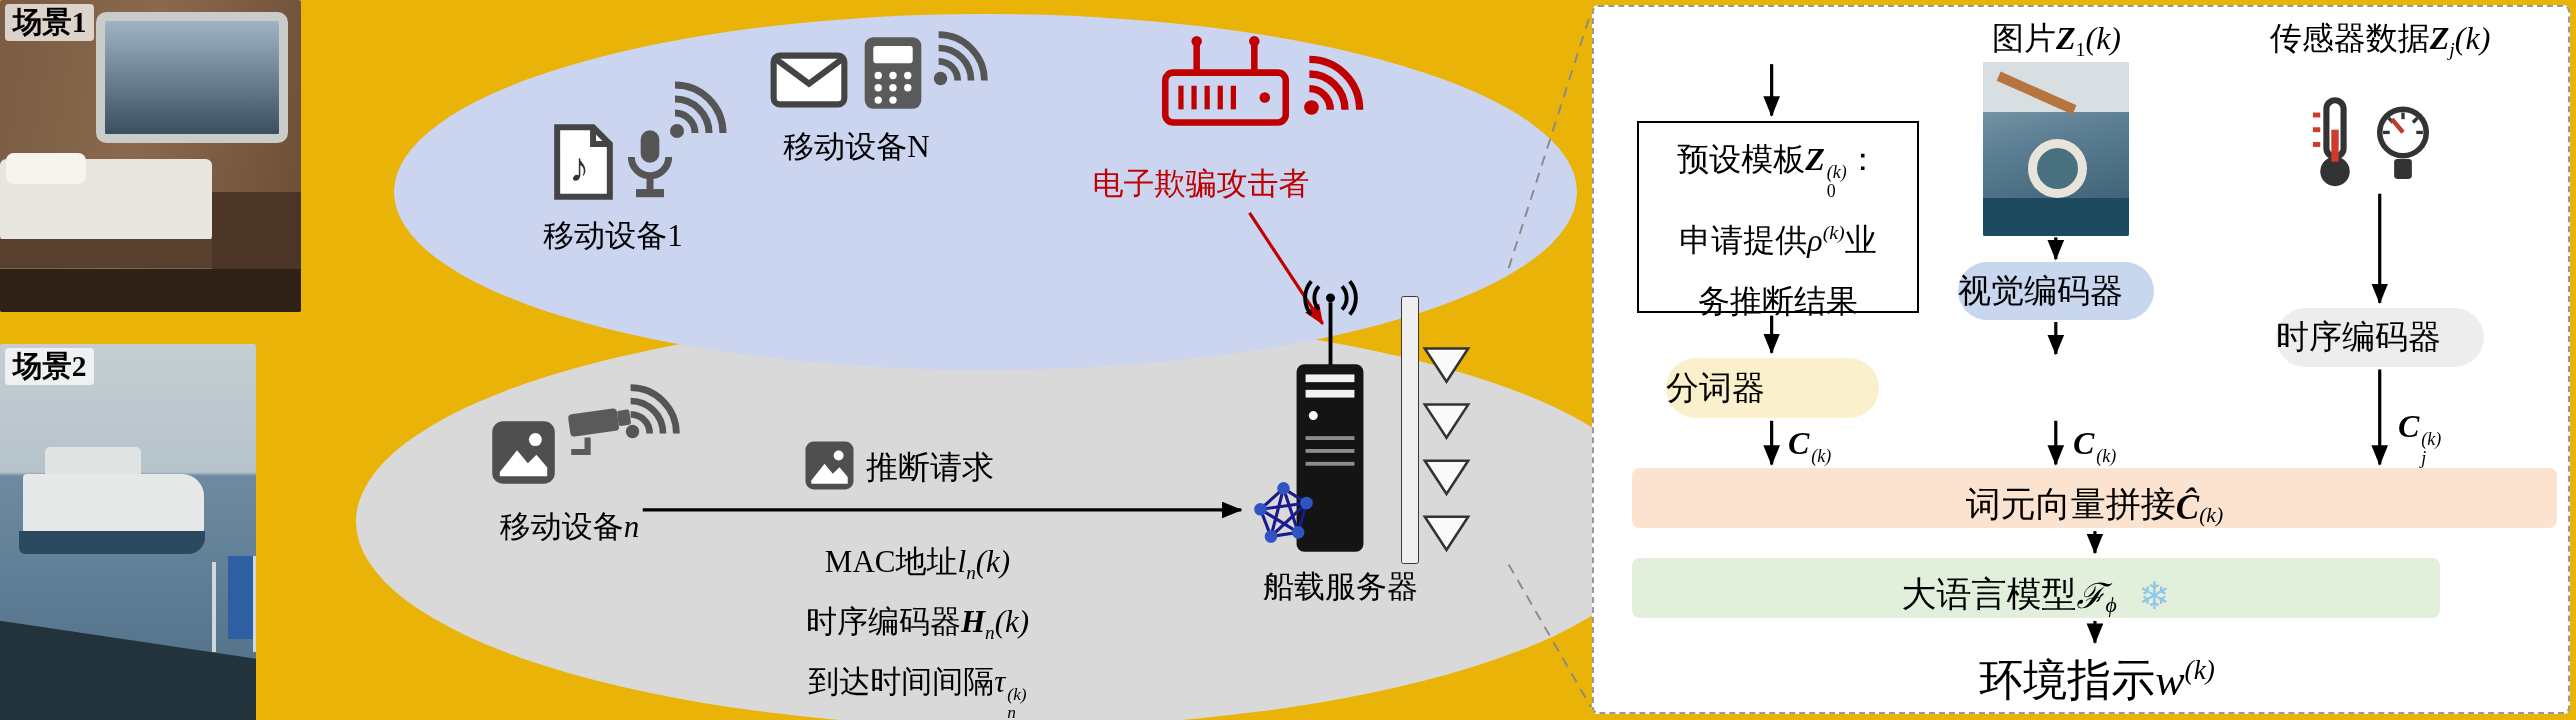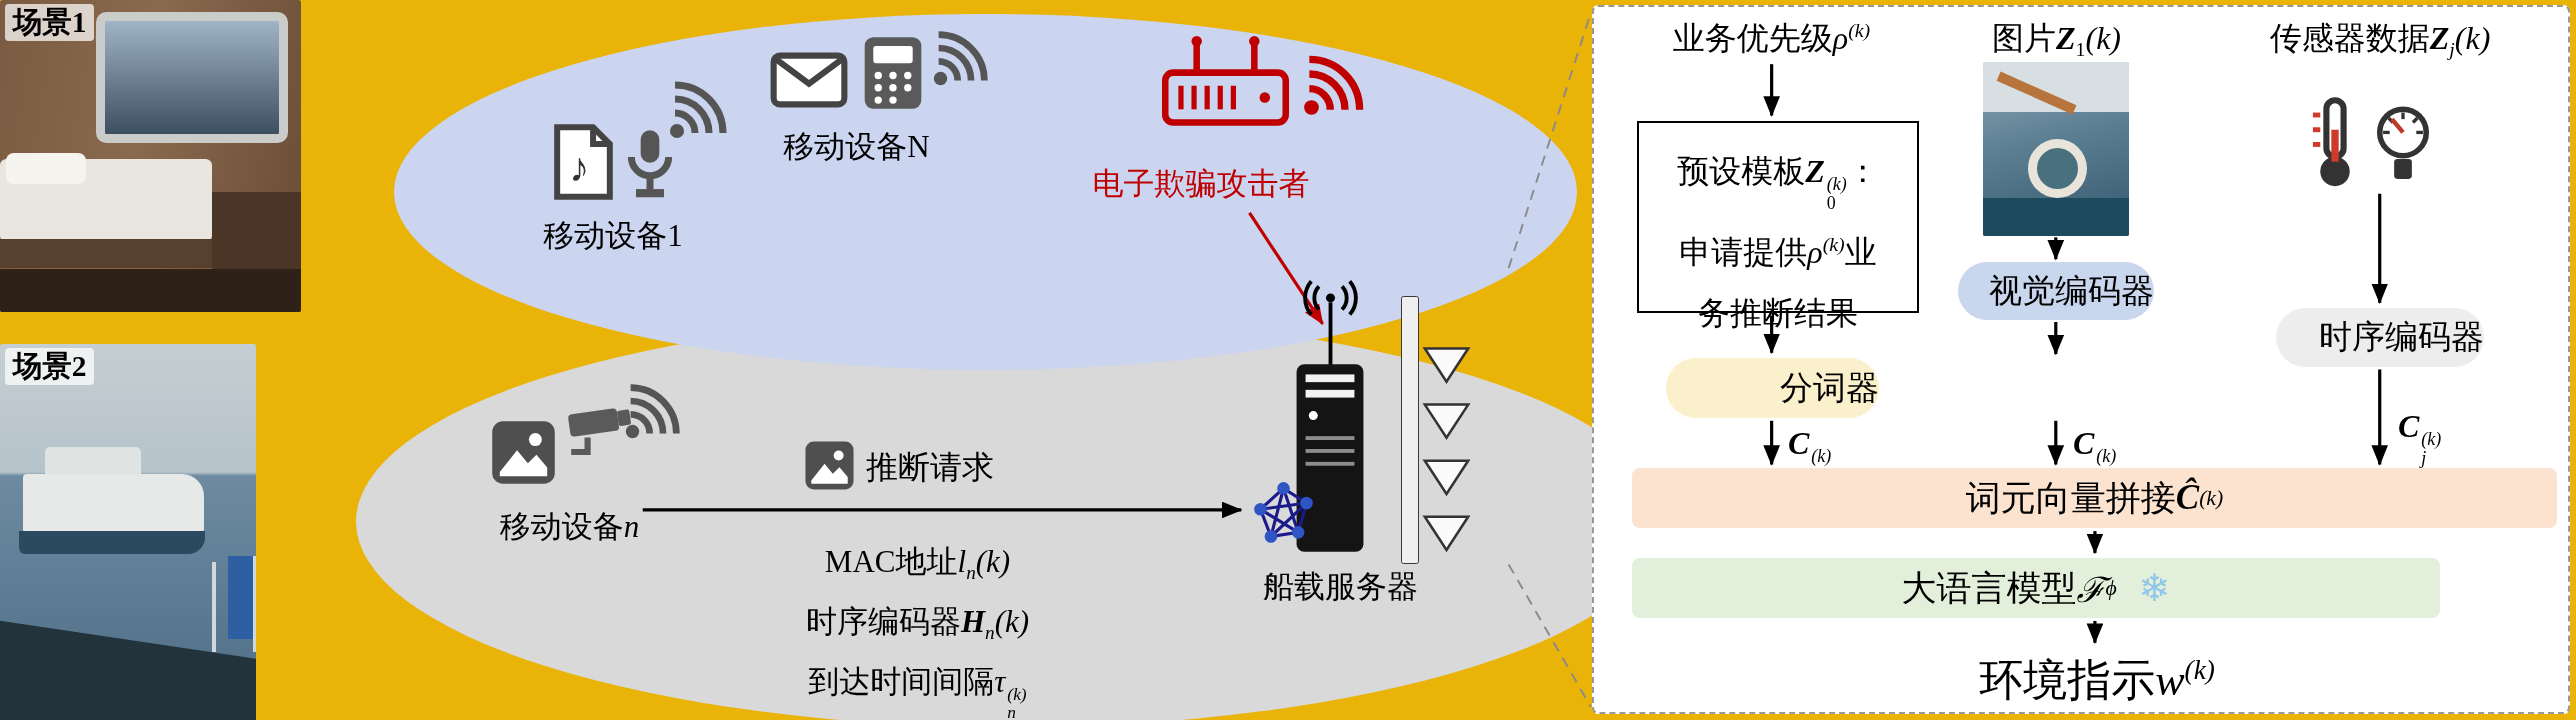--- a/index.html
+++ b/index.html
@@ -8,34 +8,34 @@
   .canvas{position:relative;width:2576px;height:721px;overflow:hidden;background:#eab308}
   .ell{position:absolute;border-radius:50%;z-index:1}
   .photo{position:absolute;overflow:hidden;border-radius:2.6px;z-index:2}
   .shape{position:absolute}
   .scene-chip{position:absolute;left:5.1px;top:3.8px;font-size:29.5px;font-weight:bold;color:#000;
     background:rgba(255,255,255,.72);padding:0 7.7px;border-radius:3.8px;line-height:1.25;z-index:3}
   .arrowlayer{position:absolute;left:0;top:0;z-index:4;pointer-events:none}
   .z5{z-index:5}
   .lbl{position:absolute;text-align:center;font-size:31px;line-height:1.2;z-index:5}
   .hdr{position:absolute;text-align:center;font-size:32px;line-height:1.2;z-index:5}
-  .pill{position:absolute;display:flex;align-items:center;justify-content:flex-end;font-size:33px;z-index:5}
-  .bar{position:absolute;display:flex;align-items:center;justify-content:center;font-size:35px;border-radius:7.7px;z-index:5}
+  .pill{position:absolute;display:flex;align-items:center;justify-content:flex-start;font-size:33px;z-index:5}
+  .bar{position:absolute;display:flex;align-items:flex-end;justify-content:center;font-size:35px;border-radius:7.7px;z-index:5}
   .clabel{position:absolute;font-size:32px;z-index:5}
   .ico{position:absolute;z-index:5}
   .ico svg,svg.ico{display:block;width:100%;height:100%}
   .m{font-style:italic}
   .mb{font-style:italic;font-weight:bold}
   sub,sup{font-size:62%}
   .stk{display:inline-flex;flex-direction:column;align-items:flex-start;font-size:56%;line-height:1.05;
     vertical-align:-0.45em;margin-left:1.9px;font-weight:normal}
   .stk span{display:block}
   .dashedbox{position:absolute;border:2.6px dashed #999;border-radius:6.4px;background:#fff;z-index:3}
   .tplbox{position:absolute;border:2.6px solid #000;background:#fff;text-align:center;font-size:32px;
-    line-height:62px;z-index:5;padding-top:17px}
+    line-height:62px;z-index:5;padding-top:5px}
   .red{color:#c00000}
   .snow{font-size:38px;margin-left:22px;font-family:"DejaVu Sans",sans-serif}
 </style>
 </head>
 <body>
 
 <svg width="0" height="0" style="position:absolute" aria-hidden="true">
   <defs>
     <symbol id="sym-wifi" viewBox="0 0 64 64">
       <circle cx="10" cy="54" r="7" fill="currentColor"></circle>
@@ -261,23 +261,20 @@
         <path d="M6 268 L74 268 L40 320 Z"></path>
       </g>
     </svg>
   </div>
   <div class="lbl" style="left:1225px;top:568px;width:231px">
     <span>船载服务器</span>
   </div>
 
   <div class="dashedbox" style="left:1592px;top:5.1px;width:978px;height:709px"></div>
 
-  <div class="hdr" style="left:1624px;top:19px;width:295px">
-    <span>业务优先级</span><span class="m">ρ</span><sup class="m">(k)</sup>
-  </div>
   <div class="hdr" style="left:1944px;top:19px;width:225px">
     <span>图片</span><span class="mb">Z</span><sub>1</sub><span class="m">(k)</span>
   </div>
   <div class="hdr" style="left:2207px;top:19px;width:346px">
     <span>传感器数据</span><span class="mb">Z</span><sub class="m">j</sub><span class="m">(k)</span>
   </div>
 
   <div class="tplbox" style="left:1637px;top:121px;width:282px;height:192px">
     <div>
       <span>预设模板</span><span class="mb">Z</span><span class="stk">

